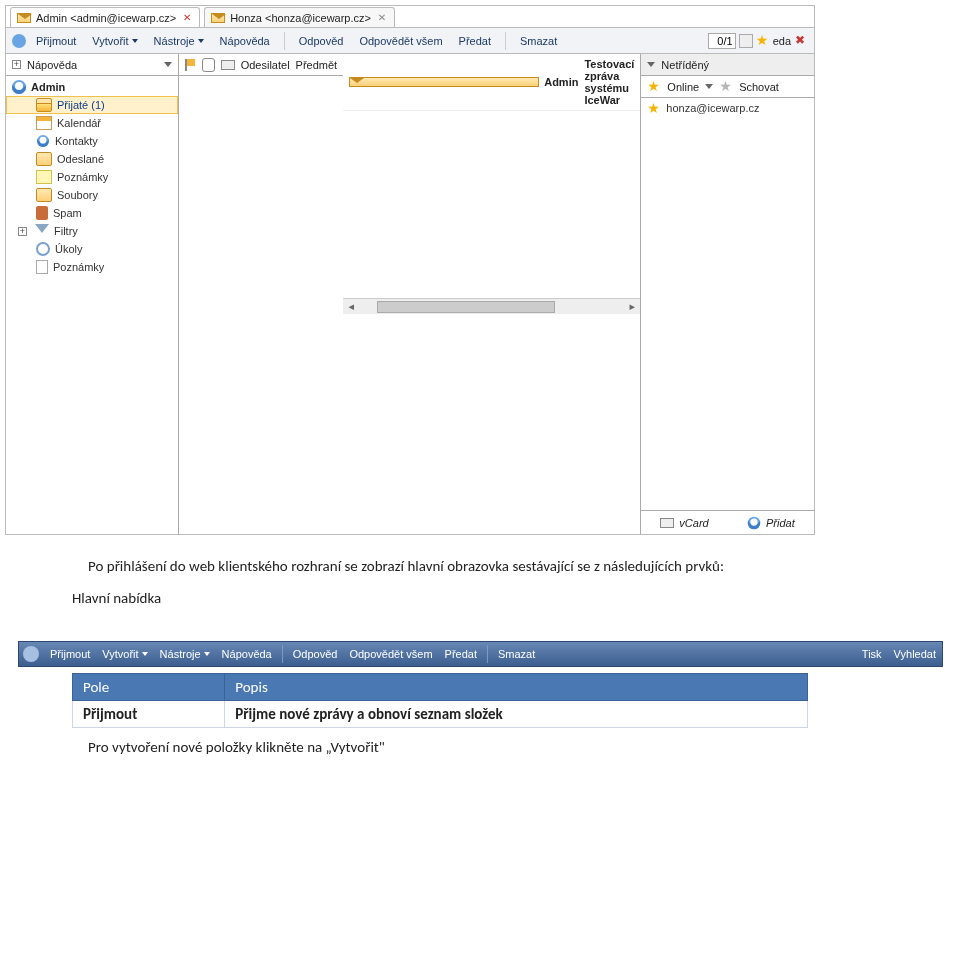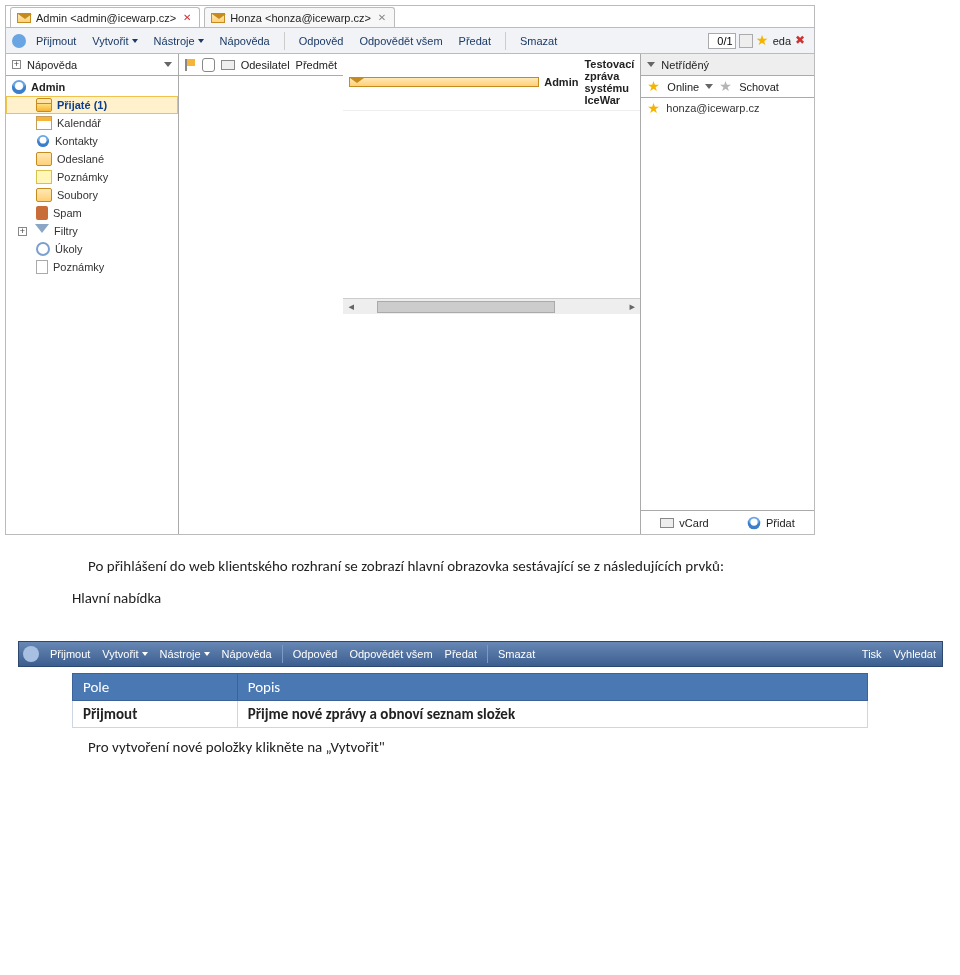--- a/index.html
+++ b/index.html
@@ -136,21 +136,21 @@
   .panehead .dropico { margin-left:auto; }
   .panehead.secondary { background:#eee; }
   .sidebar-list { flex:1; overflow:auto; padding:2px 0; }
   .tree-row {
     display:flex; align-items:center; gap:5px;
     padding:2px 4px 2px 12px; font-size:11px; color:#333;
   }
   .tree-indent { padding-left:30px; }
   .tree-row.selected {
     background:#fff1cc; border:1px solid #f0c24b;
-    padding:1px 3px 1px 29px; color:#0b3d91; font-weight:bold;
+    padding:1px 3px 1px 29px; color:#0b3d91; font-weight:normal;
   }
   .tree-row.account { font-weight:bold; color:#222; padding-left:6px; }
   .ic { width:16px; height:14px; position:relative; }
   .ic-folder { background:linear-gradient(#ffe9b5,#ffd078);
     border:1px solid #c58b1e; border-radius:2px; }
   .ic-folder.open::after{
     content:""; position:absolute; left:0; top:4px; right:0; bottom:0;
     background:linear-gradient(#ffe07a,#f5b43a); border-top:1px solid #c58b1e;
   }
   .ic-cal { background:#fff; border:1px solid #c89d57; }
@@ -184,21 +184,21 @@
   .hscroll .arr{ width:16px; text-align:center; color:#666; }
   .lowerpane { height:180px; border-top:1px solid #aaa; background:#fff; }
   
   .rlist { flex:1; padding:2px 4px; }
   .rrow { display:flex; gap:5px; align-items:flex-start; font-size:11px;
     padding:2px 2px; color:#333;}
   .rfooter {
     display:flex; border-top:1px solid #aaa; height:24px;
   }
   .rfooter .btn { flex:1; display:flex; align-items:center; gap:5px;
-    justify-content:center; font-size:11px; color:#222; }
+    justify-content:center; font-size:11px; color:#222;font-style:italic; }
   .vchev {
     width:0;height:0;border-left:4px solid transparent;
     border-right:4px solid transparent;border-top:5px solid #666;
   }
   
   .doc { padding: 12px 60px 20px 72px; font-size:15px; }
   .doc p { margin:10px 16px; }
   .doc h2 { font-weight:normal; margin:14px 0 8px; font-size:15px; }
   
   .bigtb {
@@ -211,21 +211,21 @@
   }
   .bigtb .tnode { color:#fff; }
   .bigtb .arrow-dn { border-top-color:#fff; }
   .bigtb .sep { background:#7a9bc6; }
   .bigtb .gear2 {
     width:16px;height:16px;border-radius:50%;background:#a7c0e1;
     margin:0 5px 0 4px;
   }
   .bigtb .spacer { flex:1; }
   
-  .bluetable { width: 796px; margin: 4px 0 10px 72px; border-collapse:collapse; }
+  .bluetable { width: 736px; margin: 4px 0 10px 72px; border-collapse:collapse; }
   .bluetable th {
     background:#4a78b3; color:#fff; text-align:left; font-weight:normal;
     font-size:15px; padding:4px 10px; border:1px solid #3b6399;
   }
   .bluetable td {
     border:1px solid #cdd7e4; padding:4px 10px; font-size:15px;font-weight:bold;
   }
   .bluetable td.bold { font-weight:bold; }
   
   .iclip { width:12px; height:14px; border:1px solid #888; border-radius:3px; }

